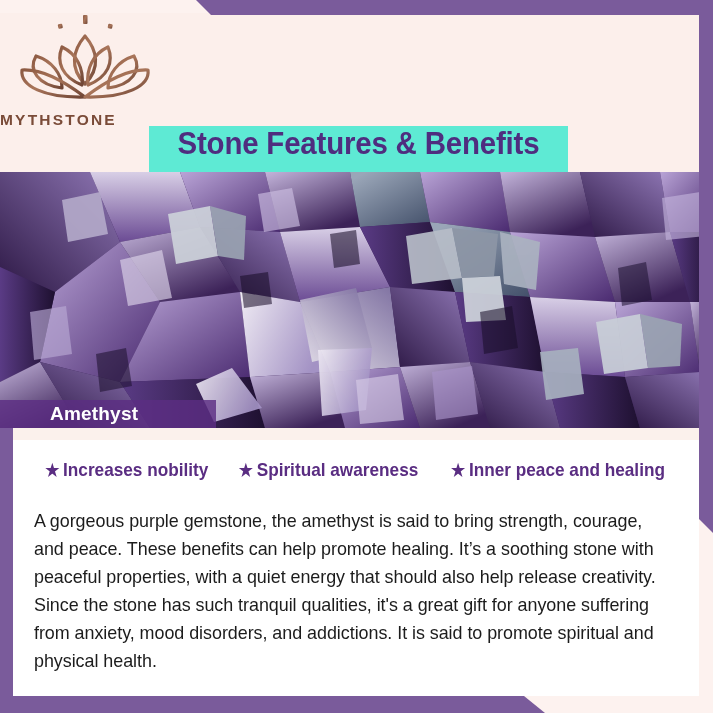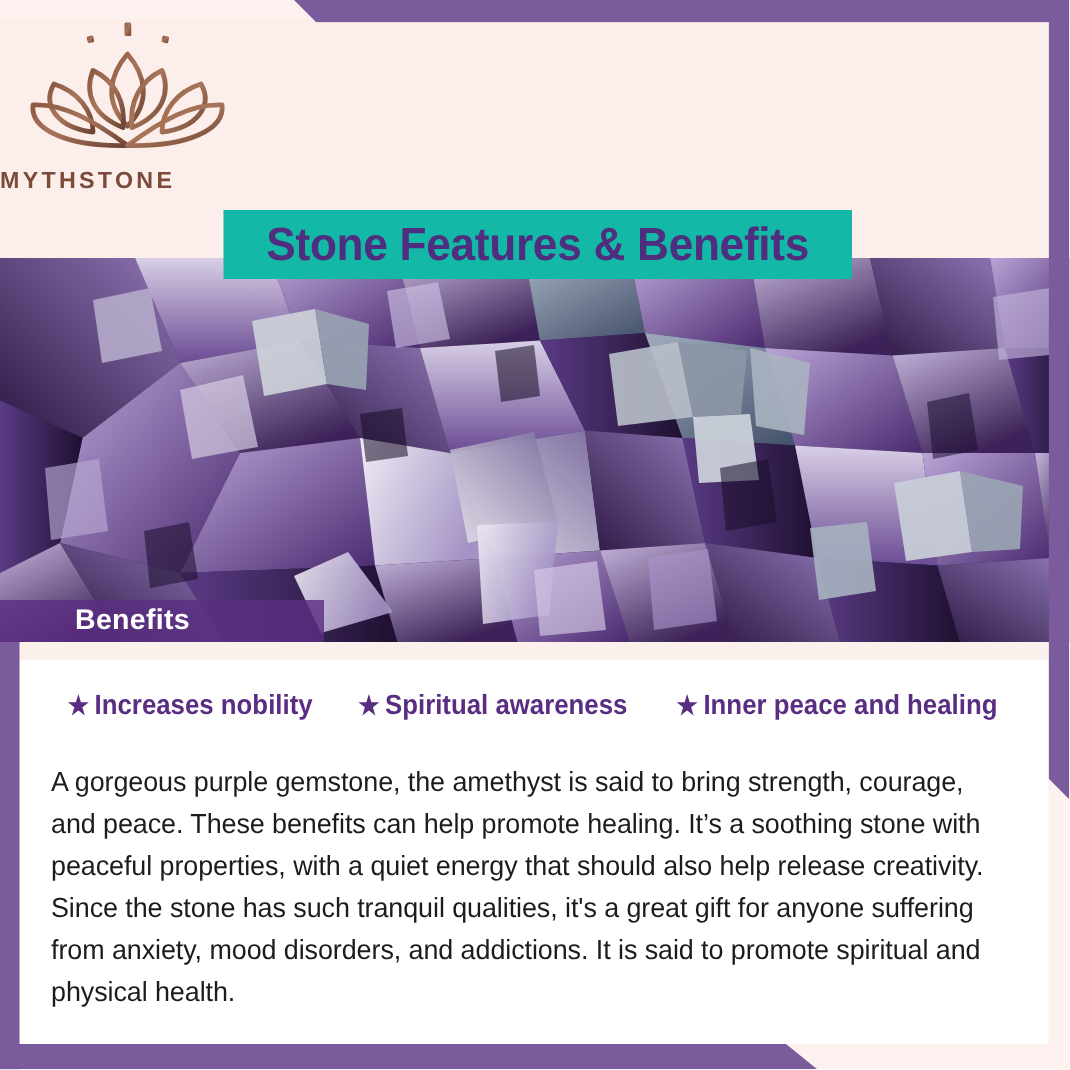--- a/index.html
+++ b/index.html
@@ -89,28 +89,28 @@
     font-family: "Liberation Sans", sans-serif;
     font-size: 15.5px;
     font-weight: bold;
     letter-spacing: 2.2px;
     color: #7a4b38;
   }
 
   
   .title-band {
     position: absolute;
-    top: 140px;
+    top: 126px;
     left: 149px;
     width: 419px;
     height: 46px;
-    background: #14b8a6;
+    background: #5eead4;
     z-index: 5;
     display: flex;
-    align-items: center;
+    align-items: flex-start;
     justify-content: center;
   }
   .title-text {
     font-family: "Liberation Sans Narrow", "Liberation Sans", sans-serif;
     font-size: 31px;
     font-weight: bold;
     color: #4f2d7f;
     letter-spacing: -0.2px;
     transform: scaleX(0.95);
     white-space: nowrap;
@@ -376,21 +376,21 @@
         <polygon points="240,104 268,100 272,132 244,136" fill="#170b26"></polygon>
         <polygon points="96,182 126,176 132,214 100,220" fill="#1b0f2c"></polygon>
         <polygon points="480,140 512,134 518,176 484,182" fill="#180d28"></polygon>
         <polygon points="618,96 646,90 652,128 622,134" fill="#1c1030"></polygon>
         <polygon points="330,62 356,58 360,92 334,96" fill="#140a22"></polygon>
       </g>
     </svg>
   </div>
 
   <div class="stone-banner">
-    <span class="stone-banner-text">Benefits</span>
+    <span class="stone-banner-text">Amethyst</span>
   </div>
 
   <div class="body-panel">
     <div class="cream-strip"></div>
 
     <div class="benefits">
       <span class="benefit">
         <span class="star">★</span>
         <span>Increases nobility</span>
       </span>

